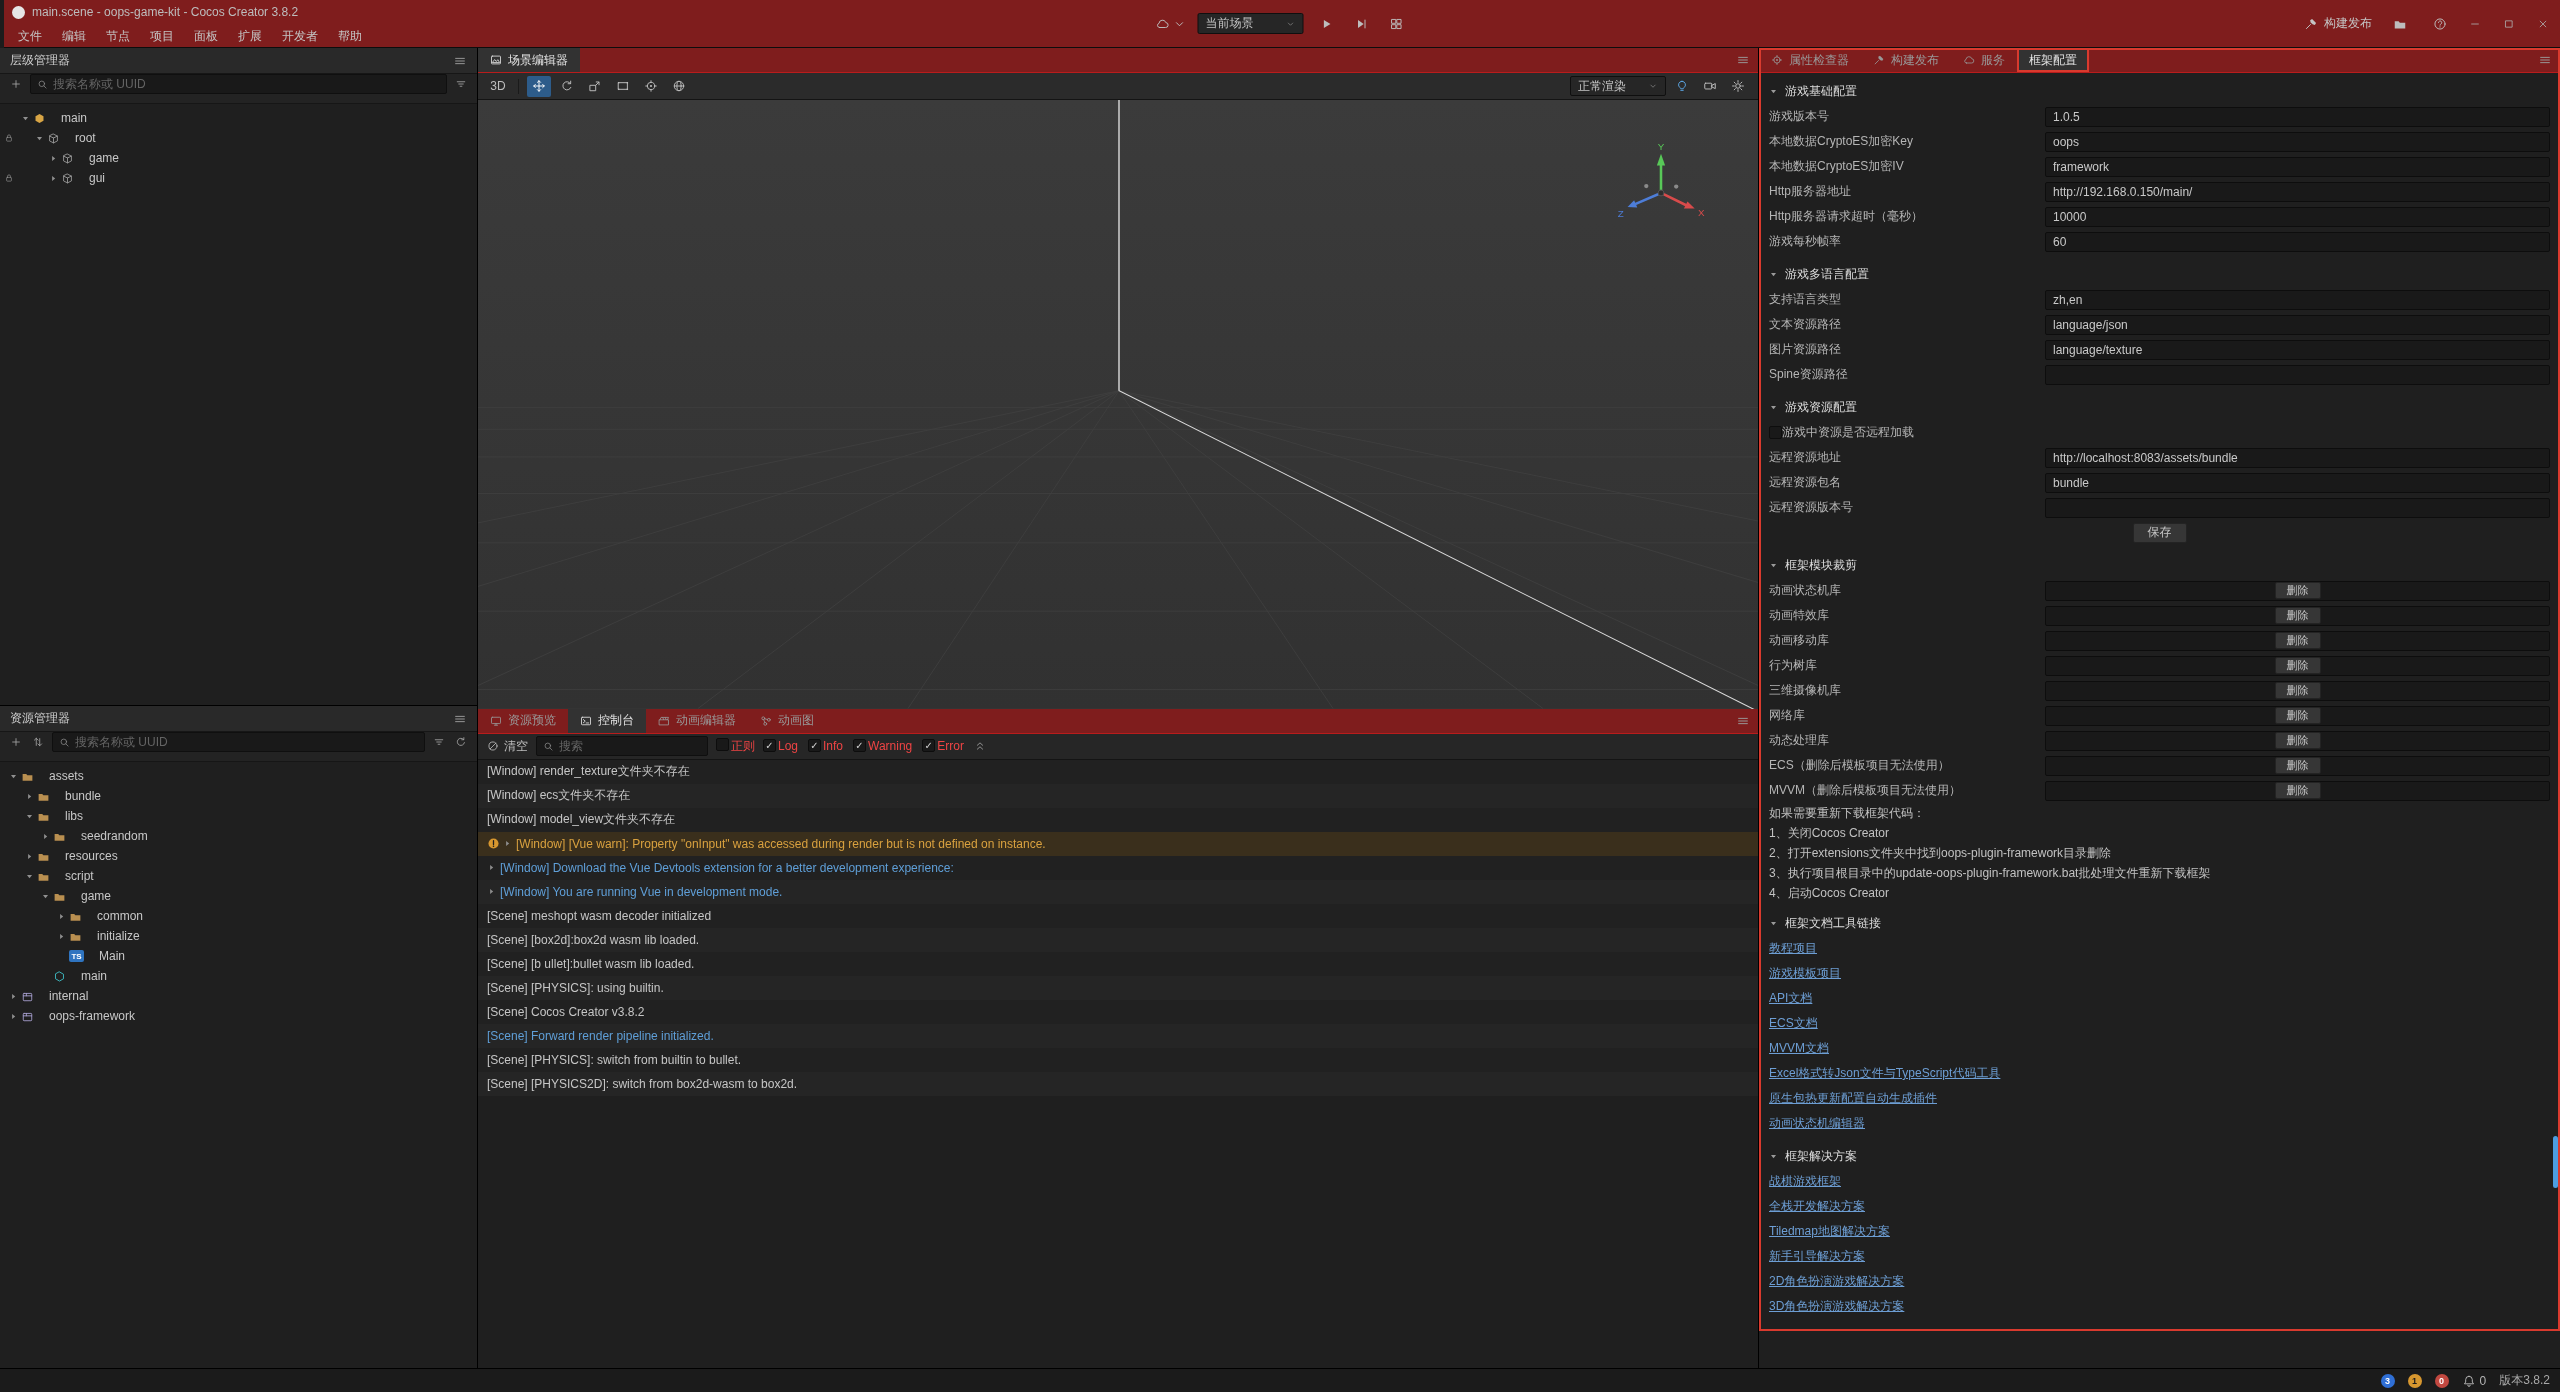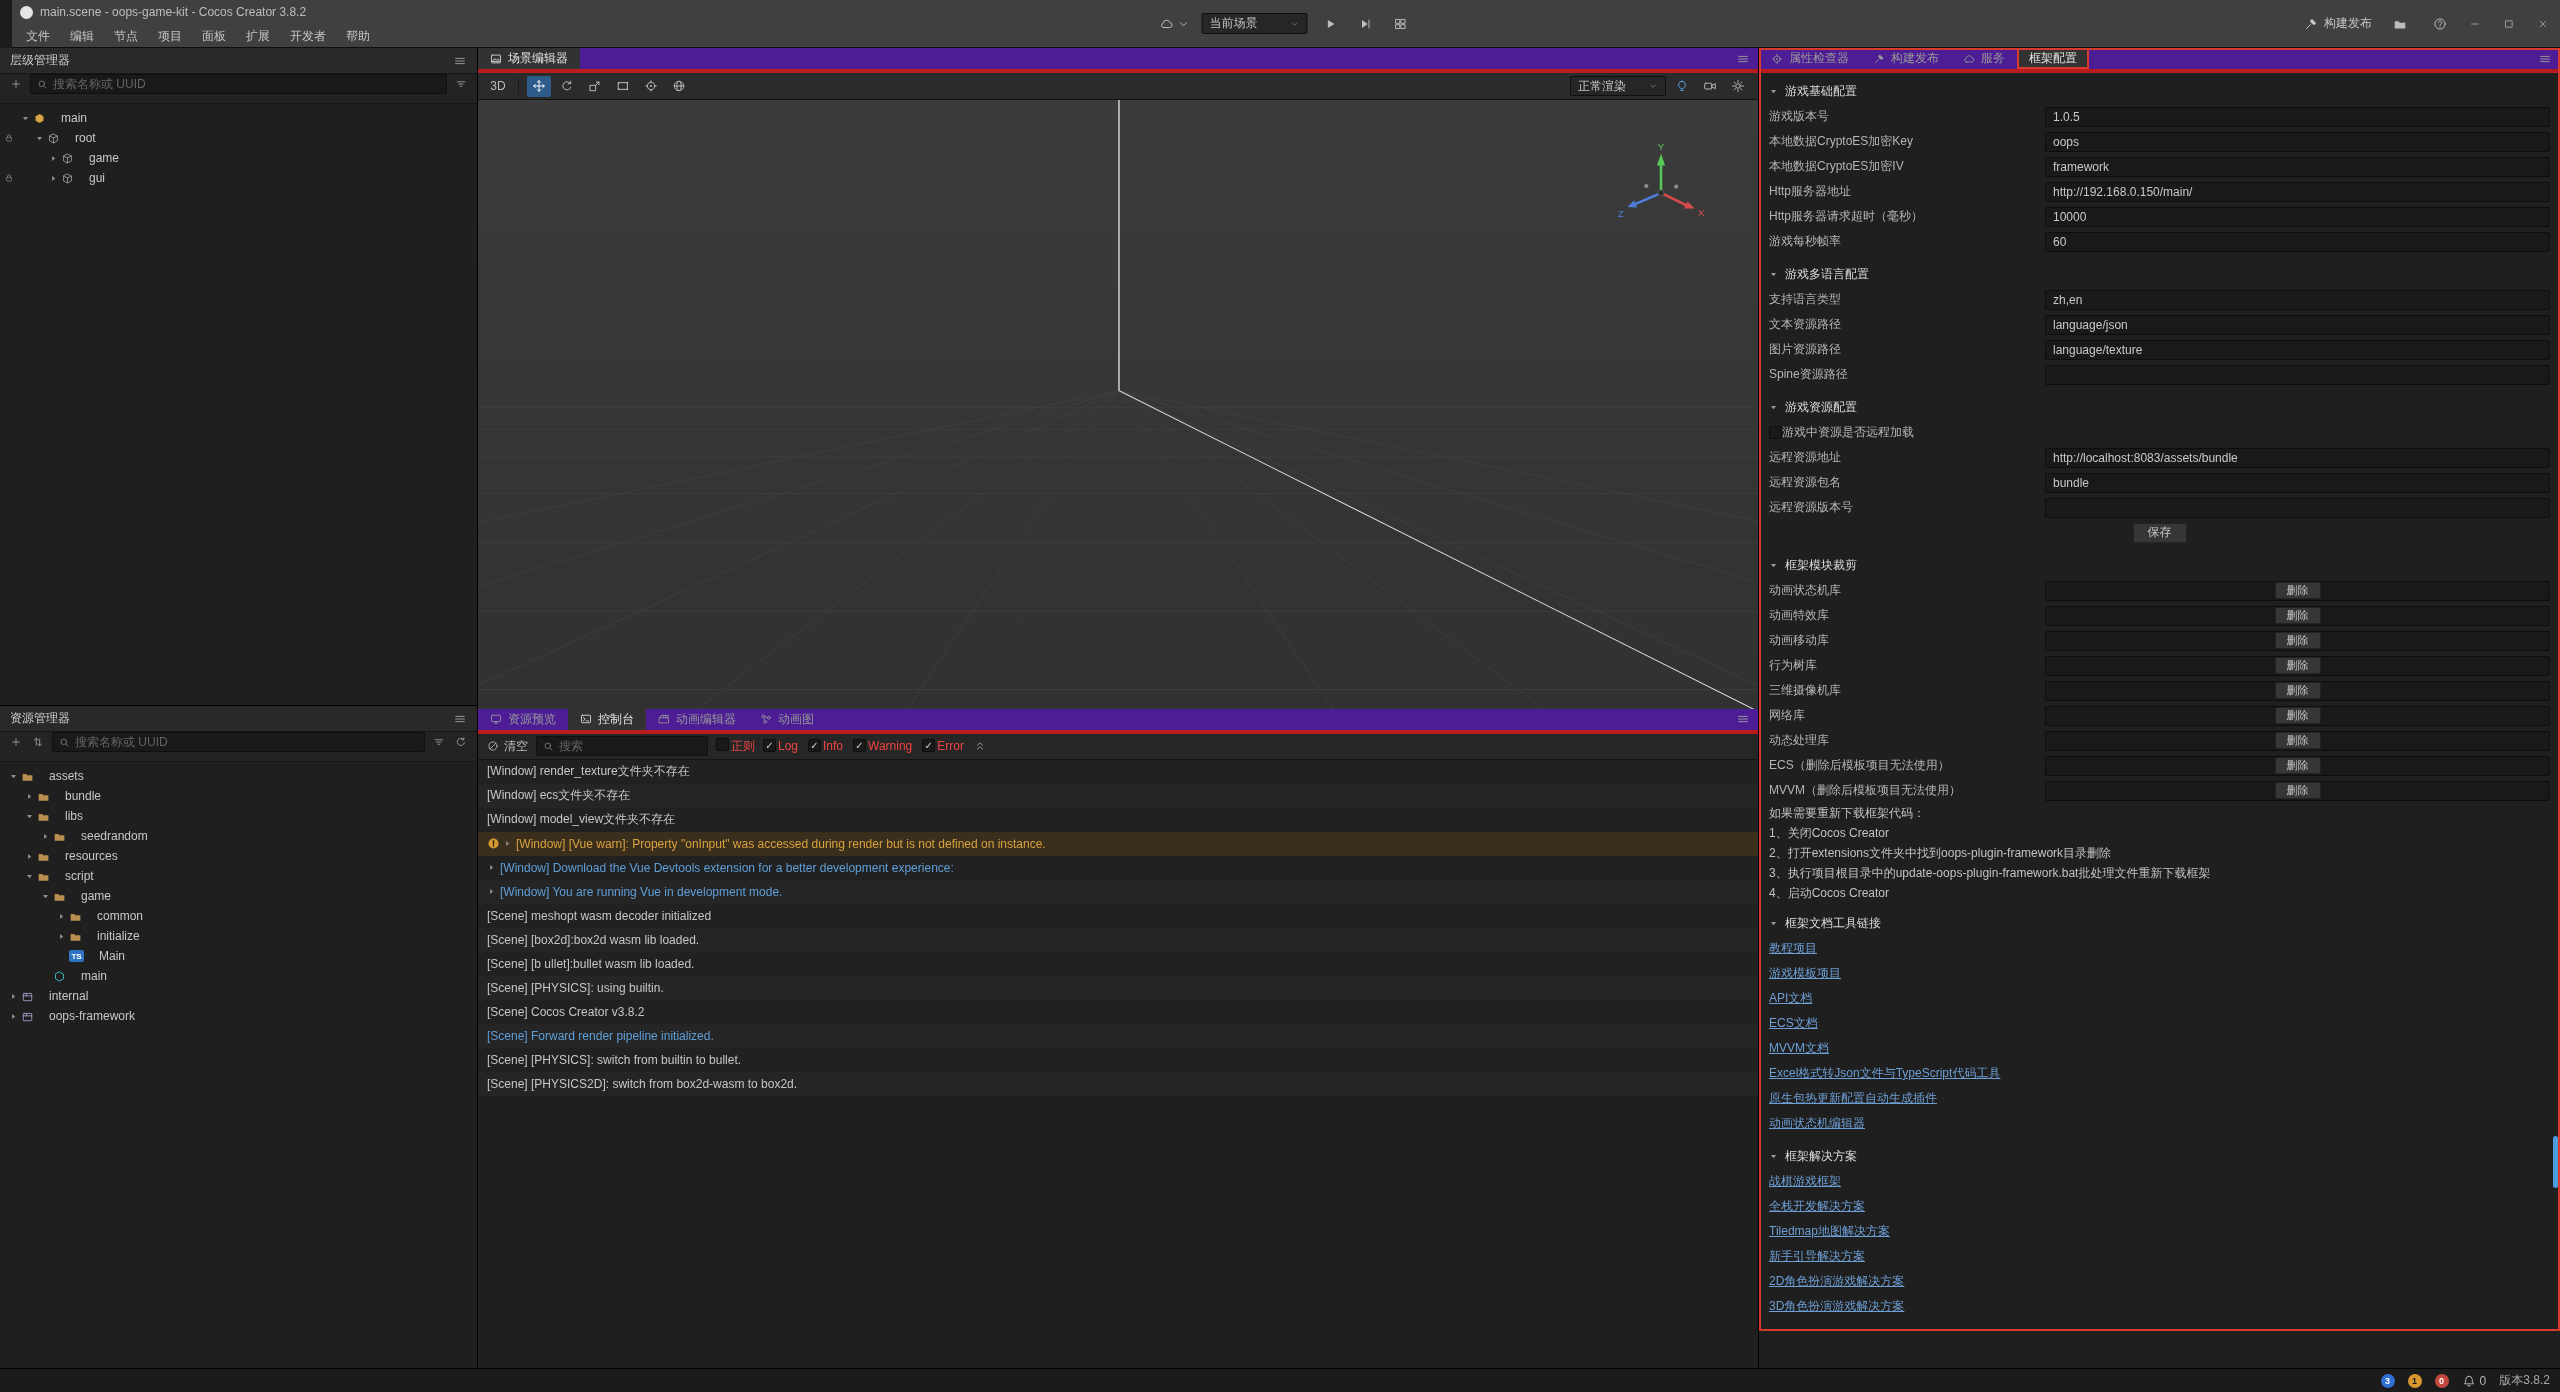--- a/index.html
+++ b/index.html
@@ -1,21 +1,21 @@
 <!DOCTYPE html>
 <html><head>
 <meta charset="utf-8">
 <style>
   *{margin:0;padding:0;box-sizing:border-box;}
   html,body{width:2560px;height:1392px;}
   body{position:relative;background:#1c1c1c;font-family:"Liberation Sans","DejaVu Sans",sans-serif;font-size:12px;color:#c8c8c8;overflow:hidden;}
   .ic{width:14px;height:14px;fill:none;stroke:currentColor;stroke-width:1.1;stroke-linecap:round;stroke-linejoin:round;flex:none;display:block;}
   .sp{flex:1;}
   
-  .topbar{position:absolute;top:0;left:12px;right:0;height:48px;background:#404040;border-bottom:1px solid #0d0d0d;z-index:20;}
+  .topbar{position:absolute;top:0;left:4px;right:0;height:48px;background:#7f1d1d;border-bottom:1px solid #0d0d0d;z-index:20;}
   .titlebar{height:24px;display:flex;align-items:center;padding:0 8px;gap:7px;}
   .logo{width:13px;height:13px;border-radius:50%;background:#e6e6e6;flex:none;}
   .title{color:#bdbdbd;font-size:12px;}
   .menubar{height:24px;display:flex;align-items:center;padding:0 4px;}
   .menu-item{padding:0 10px;height:24px;line-height:24px;color:#c4c4c4;cursor:default;}
   .preview-controls{position:absolute;left:50%;top:50%;transform:translate(-50%,-50%);display:flex;align-items:center;gap:11px;}
   .select-box{height:21px;min-width:106px;background:#262626;border:1px solid #0f0f0f;border-radius:2px;display:flex;align-items:center;padding:0 7px;gap:8px;color:#c4c4c4;}
   .select-box .ic{width:10px;height:10px;color:#8e8e8e;}
   .tbtn{height:24px;min-width:24px;display:flex;align-items:center;justify-content:center;color:#bdbdbd;border-radius:2px;gap:3px;}
   .build-controls{position:absolute;right:108px;top:50%;transform:translateY(-50%);display:flex;align-items:center;gap:16px;color:#c4c4c4;}
@@ -49,21 +49,21 @@
   .tarrow{width:9px;height:9px;color:#909090;}
   .node-ic{width:13px;height:13px;}
   .tree-label{margin-left:15px;color:#c8c8c8;white-space:nowrap;}
   .ts-badge{width:15px;height:12px;background:#2f74c0;color:#fff;font-size:8px;font-weight:bold;display:flex;align-items:center;justify-content:center;border-radius:2px;flex:none;}
   .c-folder{color:#b98f50;}
   .c-scene{color:#d8a545;}
   .c-node{color:#9a9a9a;}
   .c-prefab{color:#3fc1c9;}
   .c-package{color:#a79fd0;}
   
-  .tabstrip{height:25px;flex:none;background:#4c1d95;display:flex;align-items:stretch;border-bottom:4px solid #b91c1c;padding-right:8px;}
+  .tabstrip{height:25px;flex:none;background:#7f1d1d;display:flex;align-items:stretch;border-bottom:1px solid #b91c1c;padding-right:8px;}
   .tabstrip .tabs{display:flex;align-items:stretch;}
   .tab,.itab{display:flex;align-items:center;gap:6px;padding:0 12px;color:#989898;white-space:nowrap;}
   .tab .ic,.itab .ic{width:12px;height:12px;}
   .tab.active,.itab.active{background:#323232;color:#e4e4e4;}
   .itab.active{outline:2px solid #d93a2e;outline-offset:-2px;}
   .strip-menu{align-self:center;color:#9a9a9a;}
   
   .scene-toolbar{height:27px;flex:none;background:#2b2b2b;display:flex;align-items:center;gap:4px;padding:0 8px;border-bottom:1px solid #141414;}
   .tool-btn{height:21px;min-width:24px;display:flex;align-items:center;justify-content:center;border-radius:2px;color:#bdbdbd;padding:0 4px;gap:2px;}
   .tool-btn.active{background:#2d5c8a;color:#fff;}

